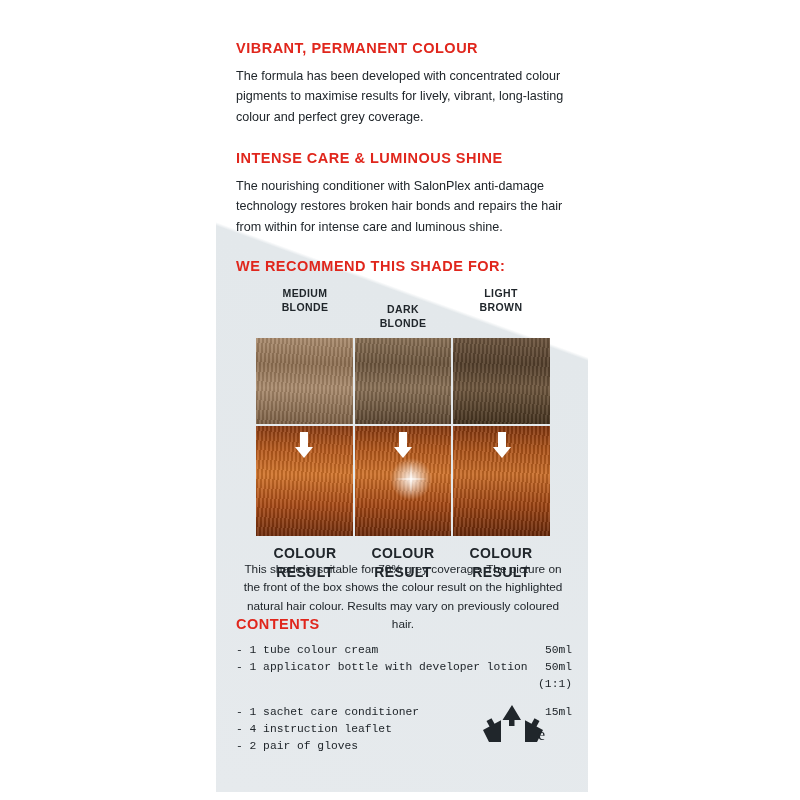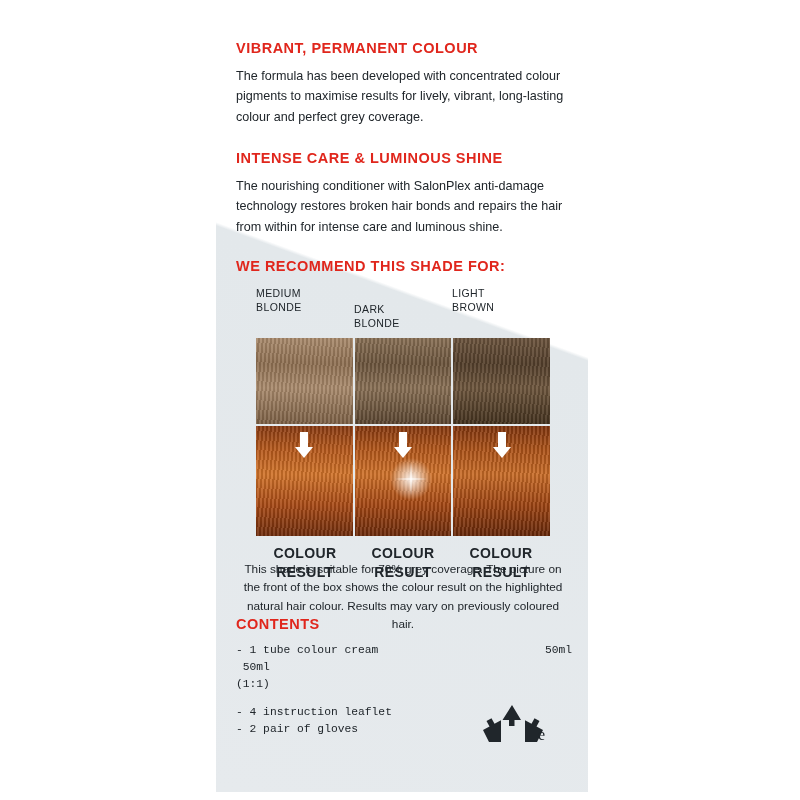--- a/index.html
+++ b/index.html
@@ -31,21 +31,21 @@
   }
 
   .sec-vibrant{position:absolute;left:20px;top:32px;width:336px;}
   .sec-intense{position:absolute;left:20px;top:142px;width:332px;}
   .sec-recommend{position:absolute;left:20px;top:250px;width:340px;}
 
   
   .shades{position:absolute;left:40px;top:278px;width:294px;}
   .labels{display:flex;}
   .labels > div{
-    flex:1;color:#20262b;font-size:10.5px;font-weight:normal;
+    flex:1;text-align:center;color:#20262b;font-size:10.5px;font-weight:bold;
     line-height:1.35;letter-spacing:.4px;text-transform:uppercase;
   }
   .swatchgrid{margin-top:8px;display:flex;gap:2px;}
   .col{flex:1;position:relative;}
   .sw{height:86px;position:relative;overflow:hidden;}
   .sw.result{height:110px;margin-top:2px;}
   .arrow{
     position:absolute;left:50%;top:6px;transform:translateX(-50%);
     width:0;height:0;z-index:4;
   }
@@ -184,24 +184,29 @@
 
       <div class="sec-contents">
         <h2 class="redhead">CONTENTS</h2>
 
         <div class="contents-list">
           <div class="citem">
             <span>- 1 tube colour cream</span>
             <span class="amt">50ml</span>
           </div>
           <div class="citem">
+            <span>- 1 applicator bottle with developer lotion</span>
             <span class="amt" style="white-space: pre-line;">50ml
 (1:1)</span>
           </div>
           <div class="gap"></div>
+          <div class="citem">
+            <span>- 1 sachet care conditioner</span>
+            <span class="amt">15ml</span>
+          </div>
           <div class="citem">
             <span>- 4 instruction leaflet</span>
             <span class="amt"></span>
           </div>
           <div class="citem">
             <span>- 2 pair of gloves</span>
             <span class="amt"></span>
           </div>
 
           <div class="recycle">

